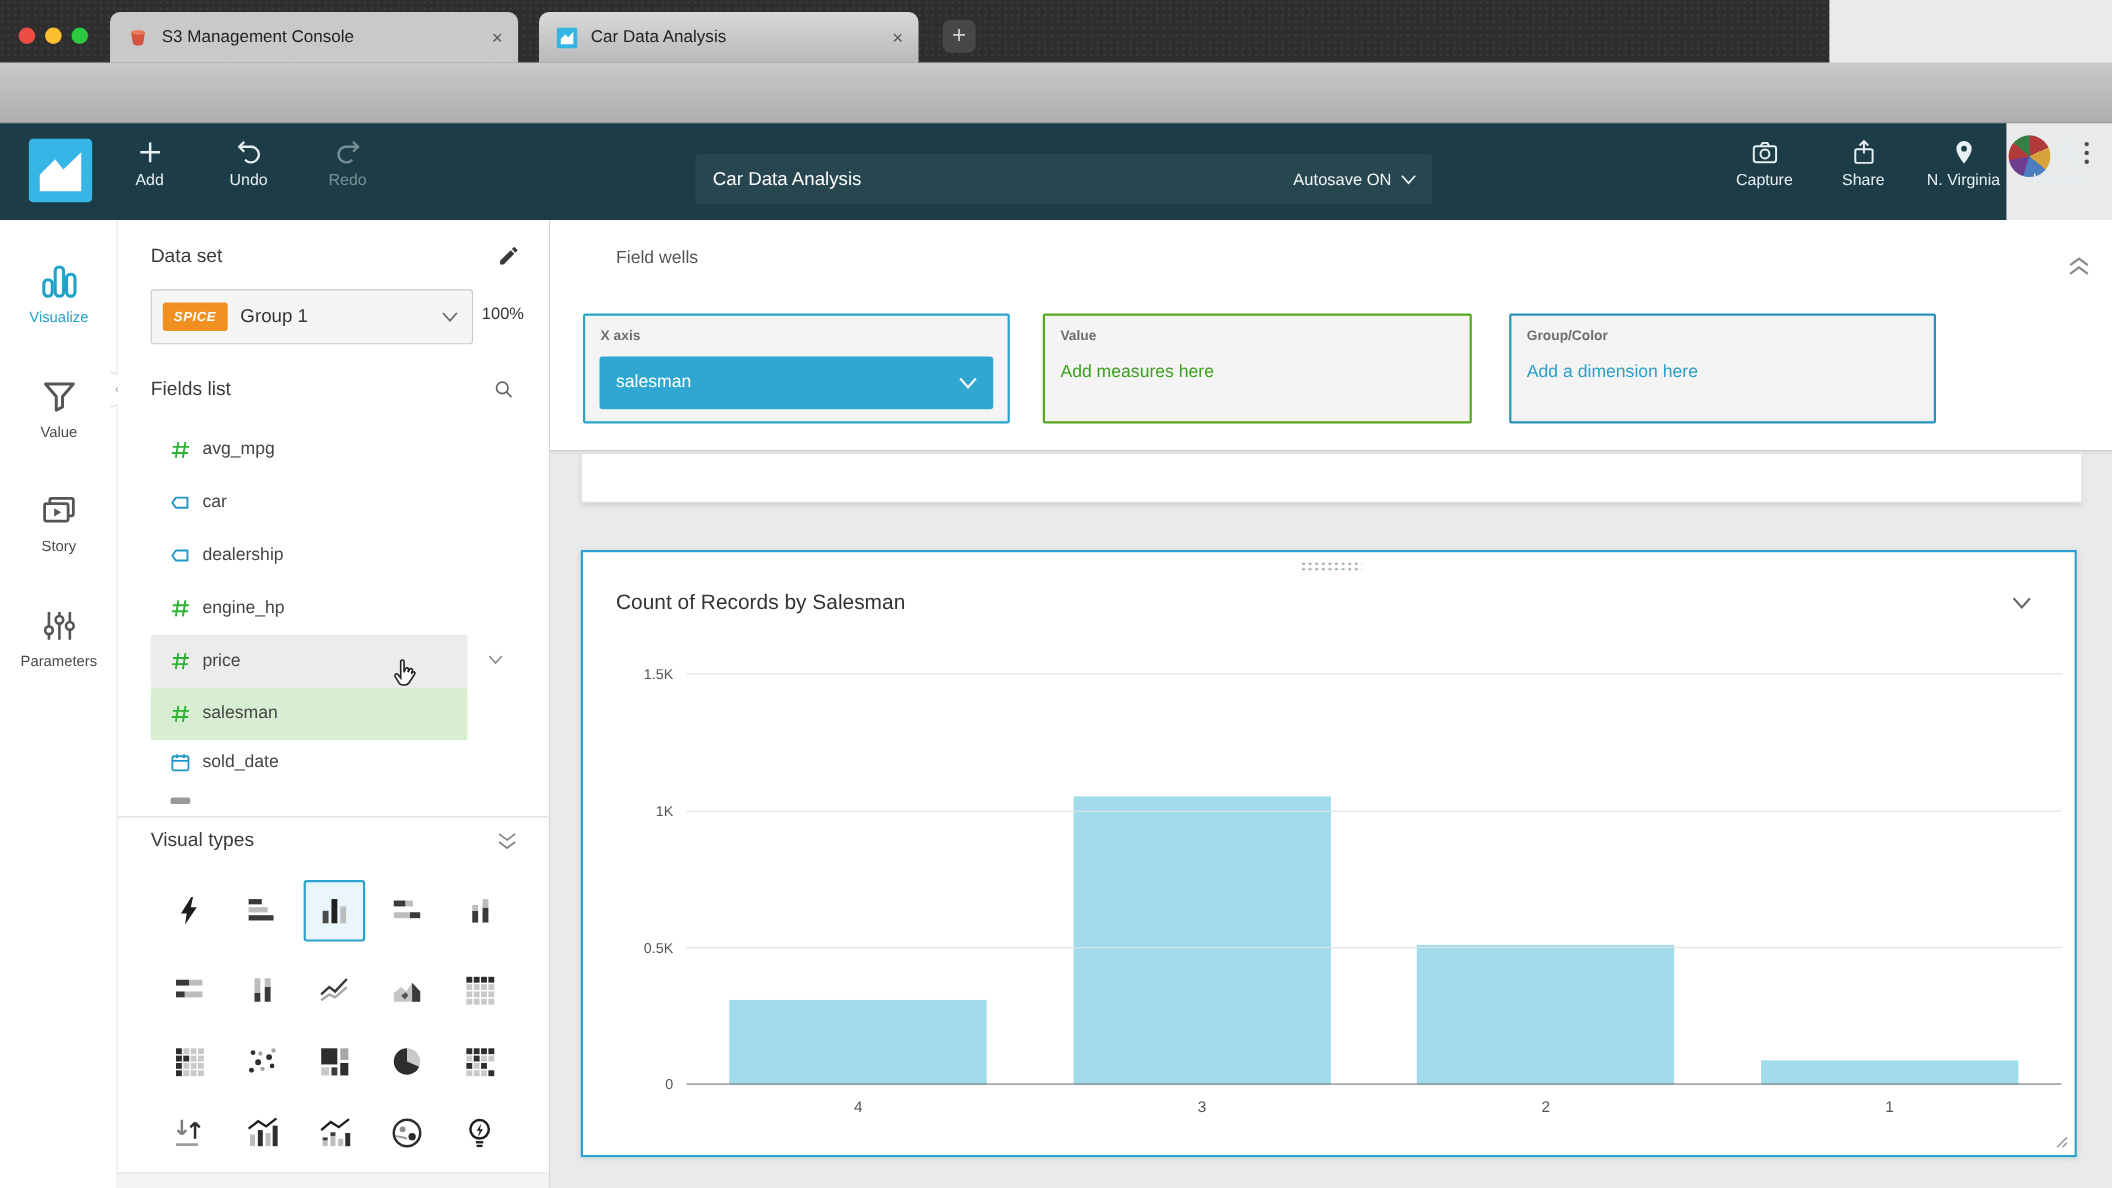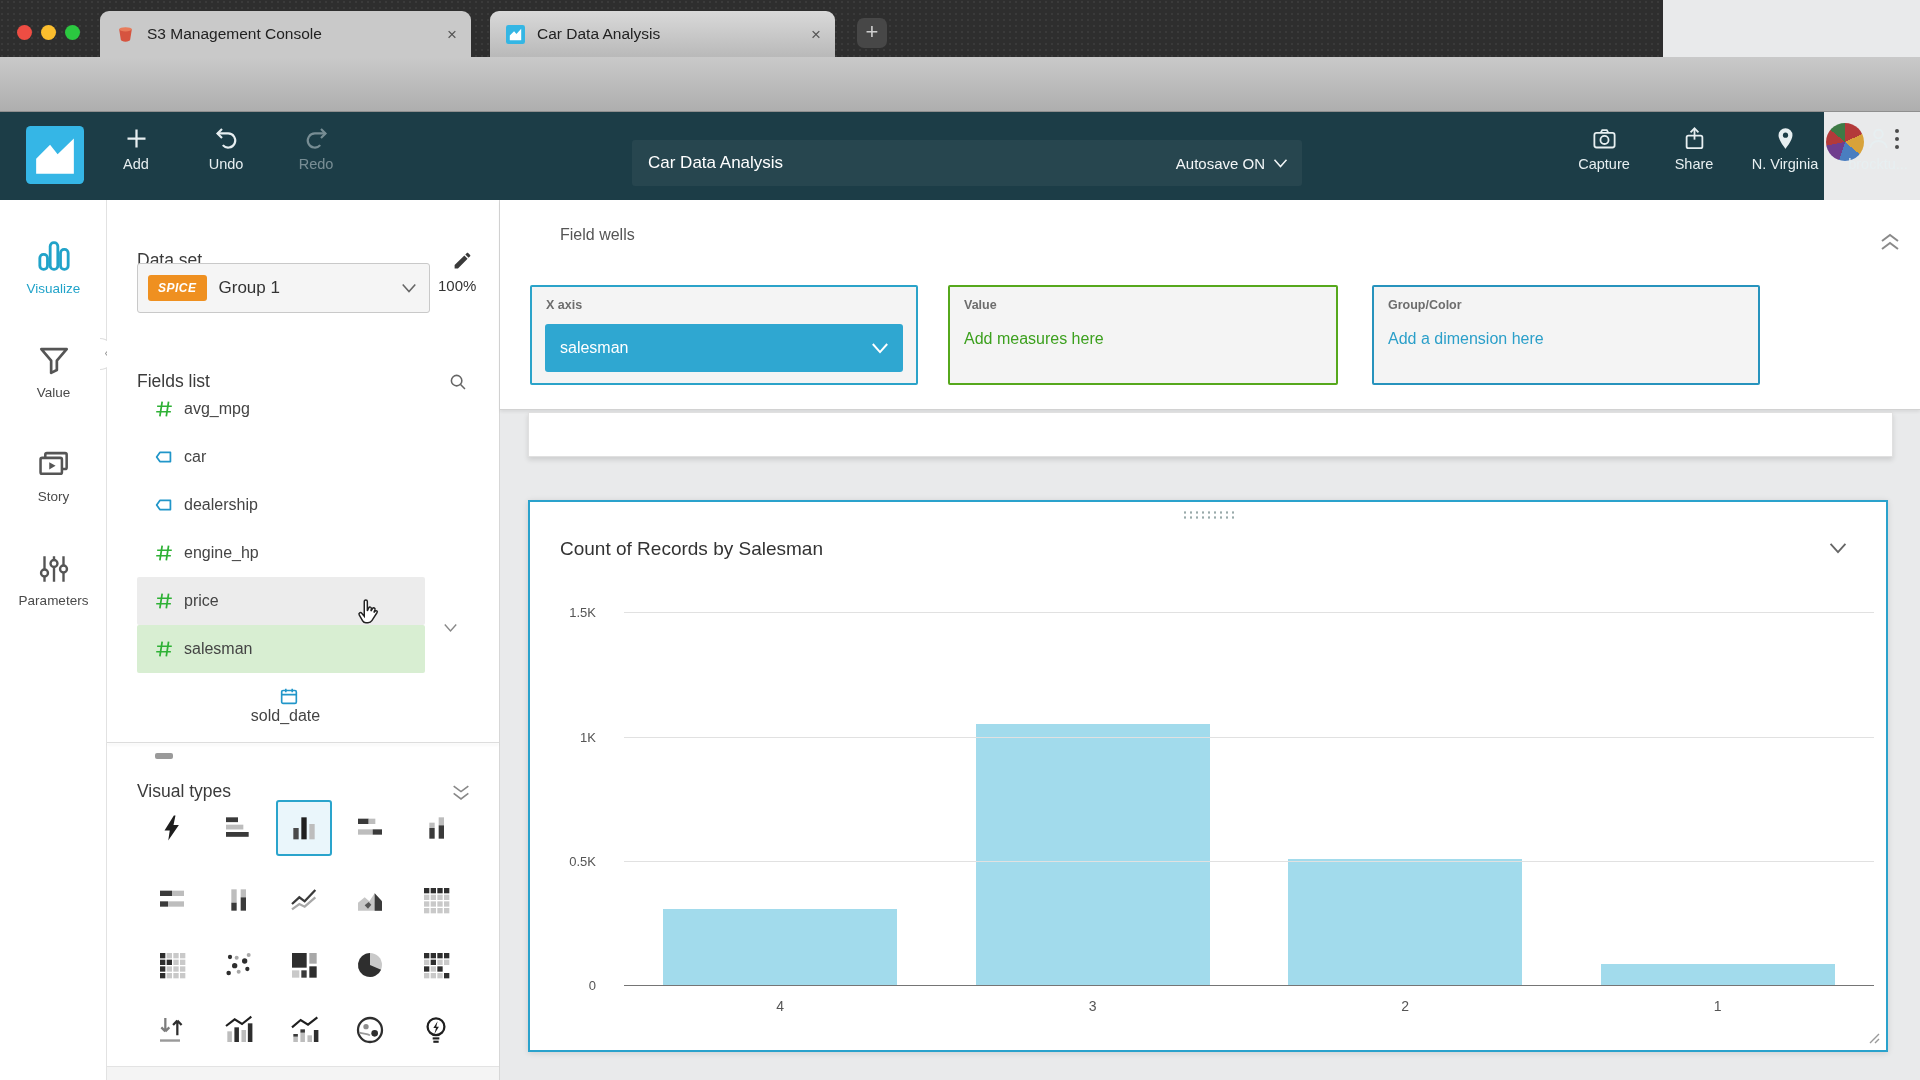--- a/index.html
+++ b/index.html
@@ -1,18 +1,18 @@
 <!DOCTYPE html>
 <html><head>
 <meta charset="utf-8">
 <style>
   html,body{margin:0;padding:0;background:#111;}
   .screen{position:relative;width:1920px;height:1080px;overflow:hidden;
     font-family:"Liberation Sans","DejaVu Sans",sans-serif;background:#e9eaeb;}
-  .abs{position:absolute;margin-top:28px;}
+  .abs{position:absolute;}
   svg{display:block;}
 
   
   .tabstrip{position:absolute;left:0;top:0;width:1663px;height:57px;
     background:#2e2e2e;
     background-image:radial-gradient(circle at 2px 2px,#3a3a3a 1px,transparent 1.4px);
     background-size:6px 6px;}
   .tl{position:absolute;top:25px;width:15px;height:15px;border-radius:50%;}
   .tab{position:absolute;top:11px;height:46px;border-radius:9px 9px 0 0;display:flex;align-items:center;}
   .tab1{left:100px;width:371px;background:#c9c9c9;}
@@ -100,21 +100,21 @@
 
   
   .chartbox{position:absolute;left:28px;top:300px;width:1360px;height:552px;background:#fff;
     border:2px solid #2aa2cc;box-sizing:border-box;box-shadow:0 1px 6px rgba(0,0,0,.12);}
   .dragdots{position:absolute;left:652px;top:8px;width:56px;height:9px;
     background-image:radial-gradient(circle,#9aa 1px,transparent 1.3px);background-size:6px 5px;}
   .chart-chev{position:absolute;right:38px;top:40px;}
   .chart-title{position:absolute;left:30px;top:36px;font-size:19px;color:#333;}
   .plotwrap{position:absolute;left:0;top:84px;right:12px;height:400px;}
   .ylabels{position:absolute;left:0;top:0;width:82px;height:400px;}
-  .ytick{position:absolute;right:16px;width:82px;text-align:right;font-size:13px;color:#555;height:18px;line-height:18px;}
+  .ytick{position:absolute;right:0;width:82px;text-align:right;font-size:13px;color:#555;height:18px;line-height:18px;}
   .plot{position:absolute;left:94px;right:0;top:0;height:400px;}
   .gridline{position:absolute;left:0;right:0;height:1px;background:#e1e1e1;}
   .gridline.baseline{background:#757575;z-index:3;}
   .bars{position:absolute;left:0;right:0;bottom:0;height:400px;display:flex;align-items:flex-end;}
   .slot{flex:1;display:flex;justify-content:center;align-items:flex-end;height:100%;}
   .bar{width:75%;}
   .cats{position:absolute;left:94px;right:12px;top:496px;display:flex;}
   .cat{flex:1;text-align:center;font-size:14px;color:#555;}
   .resize{position:absolute;right:6px;bottom:6px;}
 
@@ -371,21 +371,21 @@
         </svg>
     </span>
     <div class="frow sel" style="top:425px;">
       <span class="ficon">
           <svg width="22" height="22" viewBox="0 0 24 24">
             <path d="M10 4 7.5 20M17 4l-2.5 16M4.5 9h16M3.5 15h16" stroke="#2eb135" stroke-width="1.9" fill="none"></path>
           </svg>
         </span>
       <span class="fname">salesman</span>
     </div>
-    <div class="frow" style="top:485px;flex-direction:column;">
+    <div class="frow" style="top:469px;">
       <span class="ficon">
           <svg width="22" height="22" viewBox="0 0 24 24">
             <rect x="4" y="6" width="16" height="14" rx="1.5" stroke="#2196c9" stroke-width="1.8" fill="none"></rect>
             <path d="M4 10.5h16M8.5 4v4M15.5 4v4" stroke="#2196c9" stroke-width="1.8" fill="none"></path>
           </svg>
         </span>
       <span class="fname">sold_date</span>
     </div>
     <div class="abs" style="left:48px;top:525px;width:18px;height:6px;background:#9a9a9a;border-radius:2px;overflow:hidden;"></div>
 

